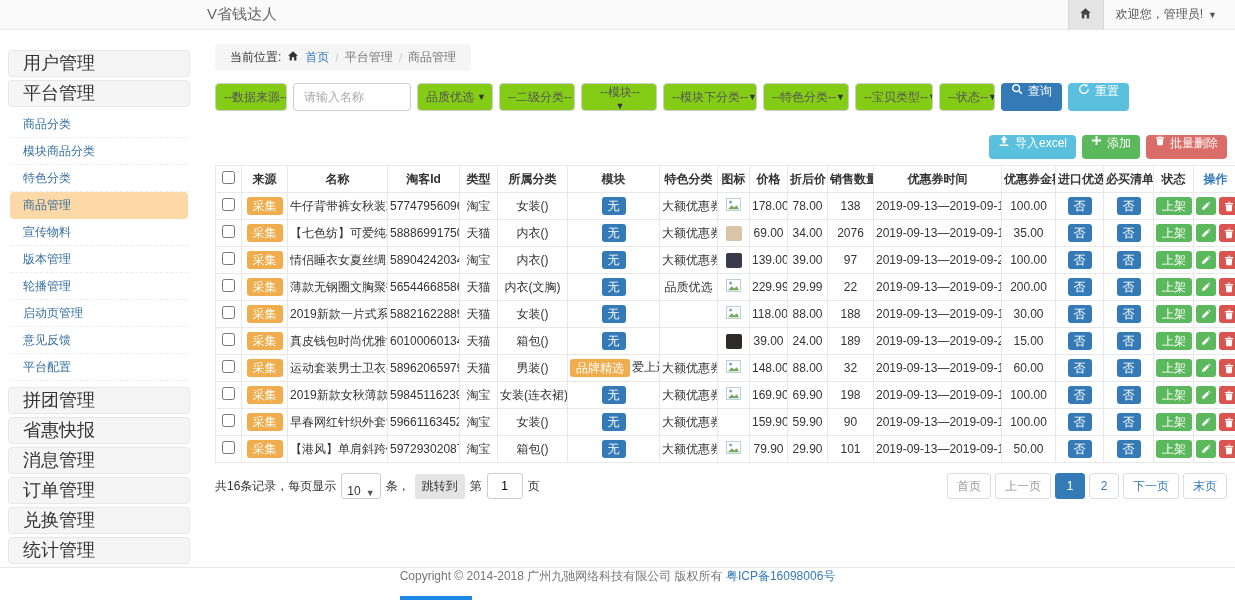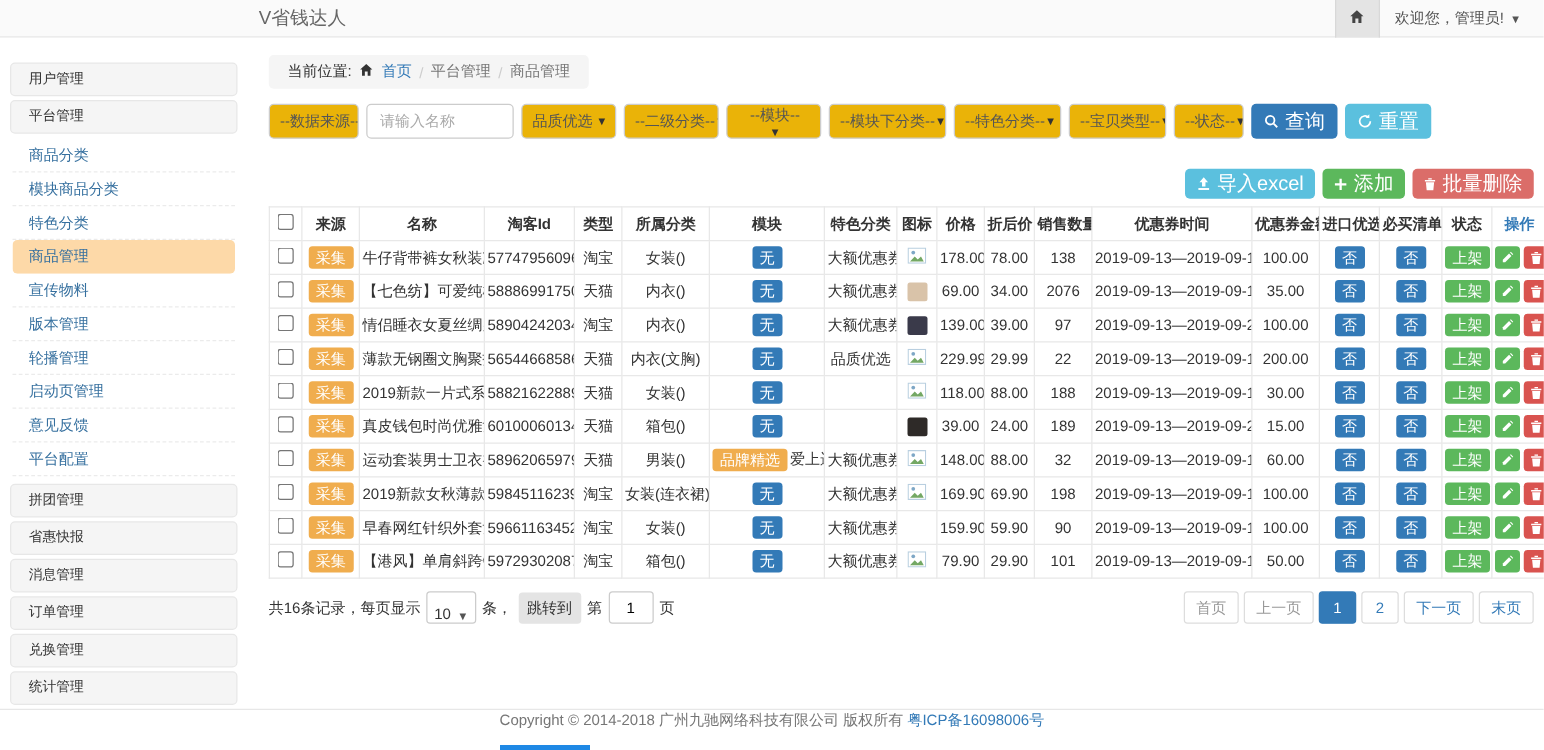--- a/index.html
+++ b/index.html
@@ -10,40 +10,40 @@
   .topbar { position:absolute; top:0; left:0; right:0; height:30px; background:#fafafa; border-bottom:1px solid #e7e7e7; display:flex; align-items:center; z-index:10; }
   .brand { margin-left:207px; font-size:15px; color:#666; }
   .topbar-spacer { flex:1; }
   .home-btn { width:36px; height:30px; background:#e4e4e4; border-left:1px solid #d8d8d8; border-right:1px solid #d8d8d8; display:flex; align-items:center; justify-content:center; cursor:pointer; }
   .welcome { padding:0 18px 0 12px; color:#555; cursor:pointer; display:flex; align-items:center; gap:5px; }
   .caret { font-size:9px; color:#555; }
 
   
   .sidebar { position:absolute; left:8px; top:50px; width:182px; z-index:1; }
   .menu-title { font-size:14px; font-weight:bold; color:#1d7fc4; margin:8px 0 10px 12px; }
-  .side-header { height:27px; line-height:25px; padding-left:14px; background:#f5f5f5; border:1px solid #e7e7e7; border-radius:4px; color:#333; margin-bottom:3px; cursor:pointer; font-size:11px; }
+  .side-header { height:27px; line-height:25px; padding-left:14px; background:#f5f5f5; border:1px solid #e7e7e7; border-radius:4px; color:#333; margin-bottom:3px; cursor:pointer; font-size:18px; }
   .side-subs { background:#fff; padding:1px 2px 3px 2px; margin-bottom:3px; }
   .side-sub { height:27px; line-height:26px; padding-left:13px; color:#36709f; border-bottom:1px dashed #ebebeb; cursor:pointer; }
   .side-sub.active { background:#fdd9a8; border-radius:4px; border-bottom-color:transparent; }
 
   
   .content { position:absolute; left:215px; top:44px; width:1012px; z-index:2; }
   .breadcrumb { display:inline-flex; align-items:center; gap:6px; background:#f5f5f5; border-radius:4px; padding:5px 15px; color:#333; }
   .breadcrumb .bc-link { color:#337ab7; cursor:pointer; }
   .breadcrumb .bc-sep { color:#ccc; }
   .breadcrumb .bc-muted { color:#777; }
 
   .filters { display:flex; align-items:center; gap:6px; margin-top:12px; }
-  .fselect { height:28px; border:1px solid #ccc; border-radius:4px; background:#eab308; display:flex; align-items:center; justify-content:space-between; padding:0 6px 0 8px; color:#555; cursor:pointer; white-space:nowrap; overflow:hidden; }
+  .fselect { height:28px; border:1px solid #ccc; border-radius:4px; background:#84cc16; display:flex; align-items:center; justify-content:space-between; padding:0 6px 0 8px; color:#555; cursor:pointer; white-space:nowrap; overflow:hidden; }
   .fselect .caret { color:#333; }
   .finput { height:28px; border:1px solid #ccc; border-radius:4px; padding:0 10px; color:#555; font-size:12px; font-family:inherit; outline:none; }
   .finput::placeholder { color:#aaa; }
   .fw0{width:72px;} .fw1{width:118px;} .fw2{width:76px;} .fw3{width:76px;} .fw4{width:76px;flex-direction:column;} .fw5{width:94px;} .fw6{width:86px;} .fw7{width:78px;} .fw8{width:56px;}
 
-  .btn { height:28px; border:none; border-radius:4px; color:#fff; font-size:16px; font-family:inherit; padding:0 10px; display:inline-flex; align-items:center; gap:5px; cursor:pointer; }
+  .btn { height:28px; border:none; border-radius:4px; color:#fff; font-size:12px; font-family:inherit; padding:0 10px; display:inline-flex; align-items:flex-start; gap:5px; cursor:pointer; }
   .btn-primary { background:#337ab7; }
   .btn-info { background:#5bc0de; }
   .btn-success { background:#5cb85c; }
   .btn-danger { background:#db6d69; }
   .btn-sm { height:24px; padding:0 9px; }
 
   .toolbar { display:flex; justify-content:flex-end; gap:6px; margin:24px 0 6px 0; }
 
   table.grid { width:100%; border-collapse:collapse; table-layout:fixed; background:#fff; }
   .grid th, .grid td { border:1px solid #e8e8e8; text-align:center; padding:3px 2px; height:27px; overflow:hidden; white-space:nowrap; font-size:12px; vertical-align:middle; }

